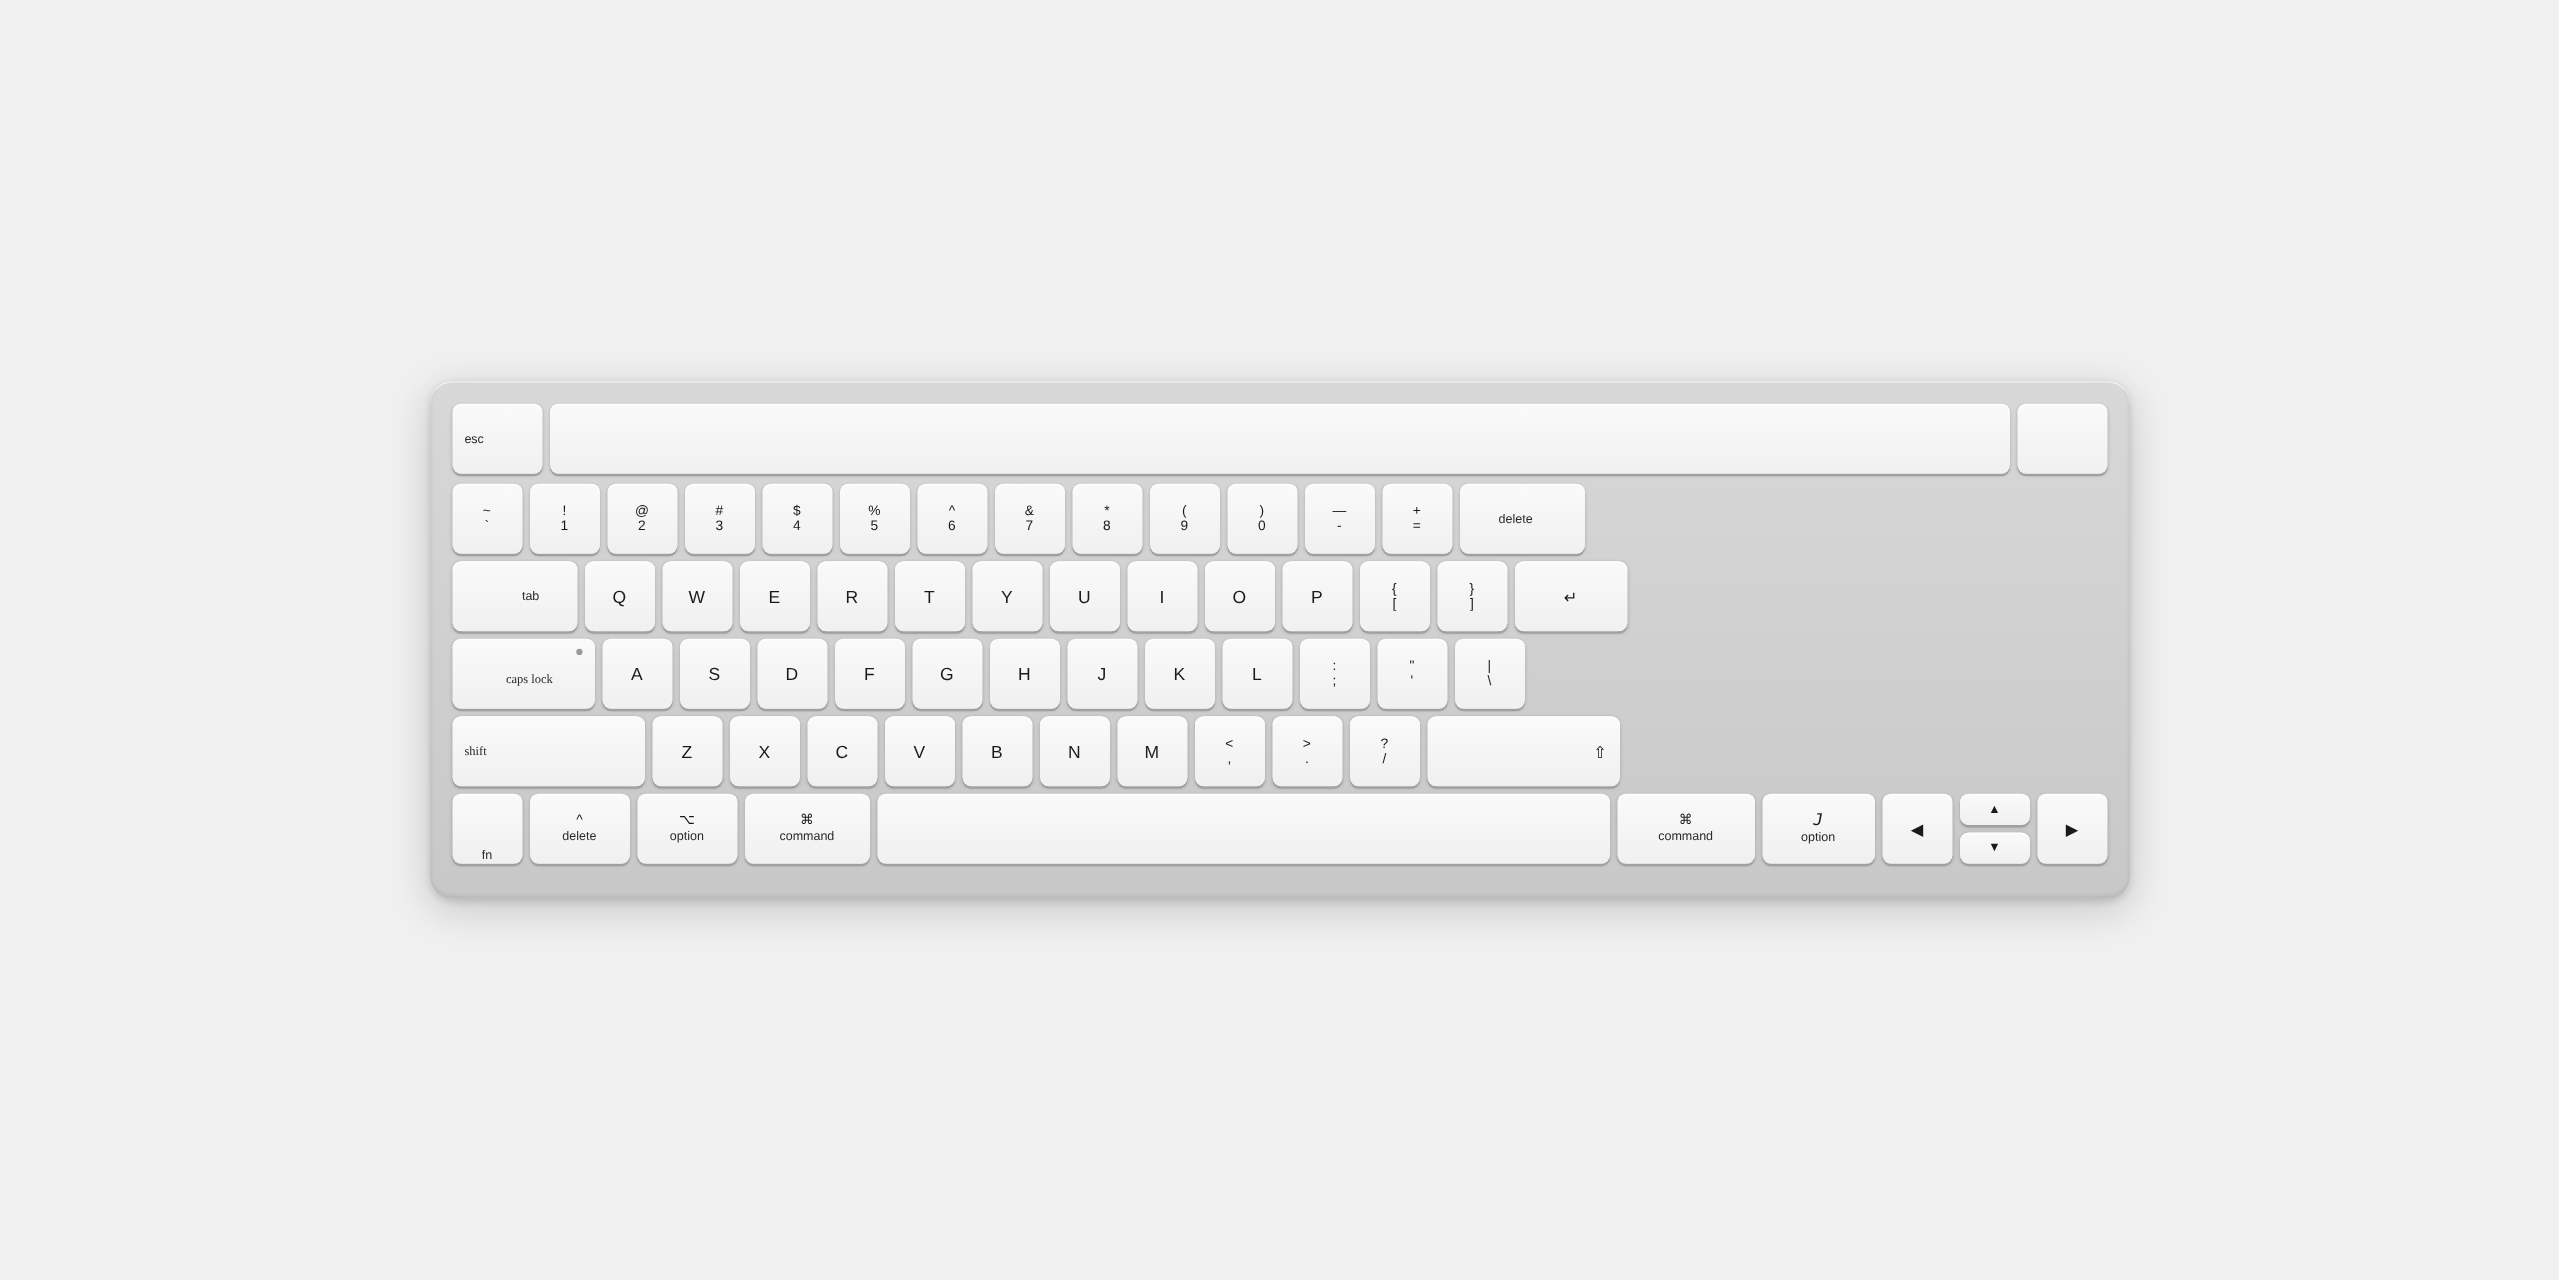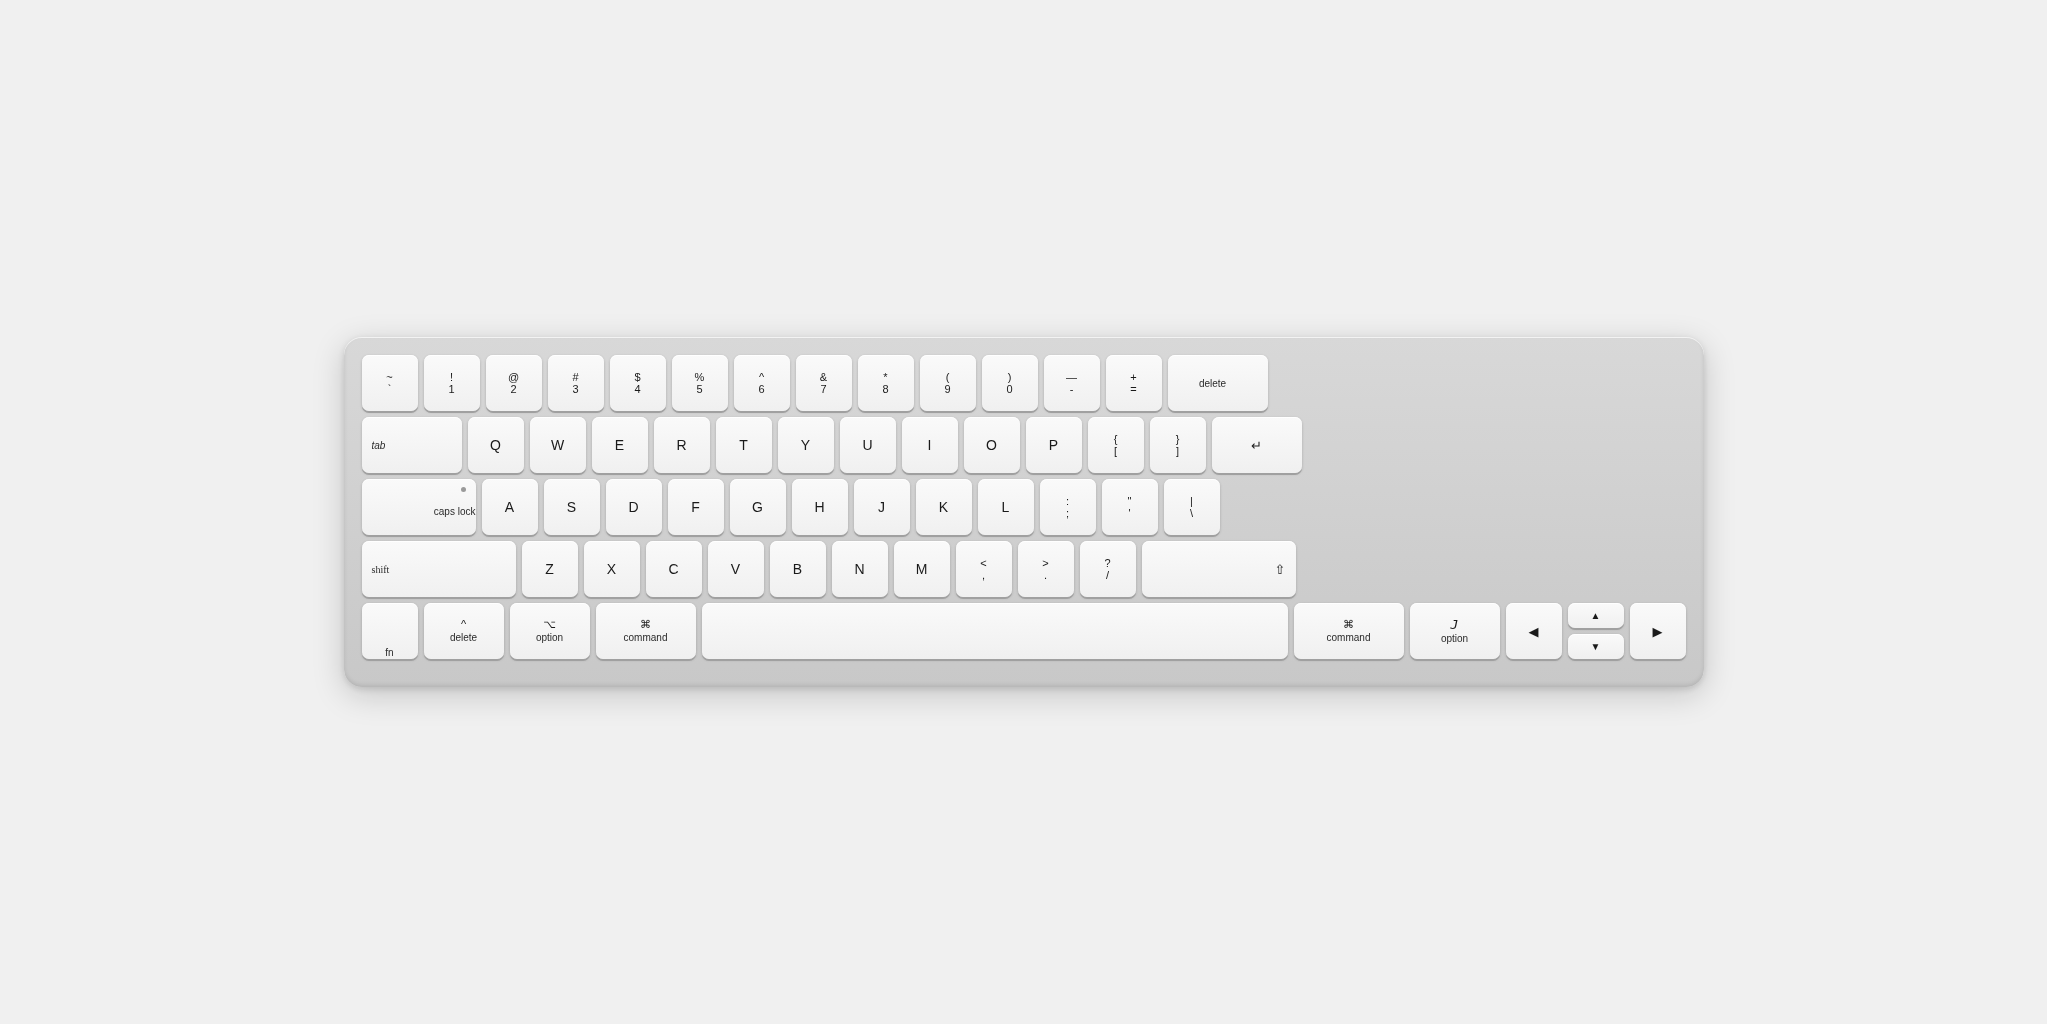--- a/index.html
+++ b/index.html
@@ -79,22 +79,22 @@
 
     .key .symbol-label {
       font-size: 13px;
     }
 
     
     .key-esc { min-width: 72px; align-items: flex-start; padding-left: 10px; }
     .key-fn-bar { flex: 1; min-width: 0; }
     .key-top-right { min-width: 72px; }
     
-    .key-tab { min-width: 100px; align-items: flex-start; padding-left: 10px; font-style: italic; }
-    .key-caps { min-width: 114px; align-items: flex-end; padding-left: 10px; }
+    .key-tab { min-width: 100px; align-items: center; padding-left: 26px; }
+    .key-caps { min-width: 114px; align-items: center; padding-left: 10px; font-family: Liberation Serif, serif; }
     .key-enter {
       min-width: 90px;
       border-radius: 7px;
       align-items: center;
       justify-content: center;
       font-size: 18px;
     }
     .key-shift-left { min-width: 154px; align-items: flex-start; padding-left: 10px; font-family: Liberation Serif, serif; }
     .key-shift-right { min-width: 154px; align-items: flex-end; padding-right: 10px; }
     .key-delete { min-width: 100px; align-items: center; padding-right: 10px; }
@@ -127,20 +127,29 @@
 
     .fn-row {
       margin-bottom: 8px;
     }
   </style>
 </head>
 <body>
 
 <div class="keyboard-body">
 
+  <div class="key-row fn-row">
+    <div class="key key-esc">
+      <span class="small-label">esc</span>
+    </div>
+    <div class="key key-fn-bar">
+    </div>
+    <div class="key key-top-right">
+    </div>
+  </div>
 
   <div class="key-row">
     <div class="key">
       <span class="top-label">~</span>
       <span class="bottom-label">`</span>
     </div>
     <div class="key">
       <span class="top-label">!</span>
       <span class="bottom-label">1</span>
     </div>

